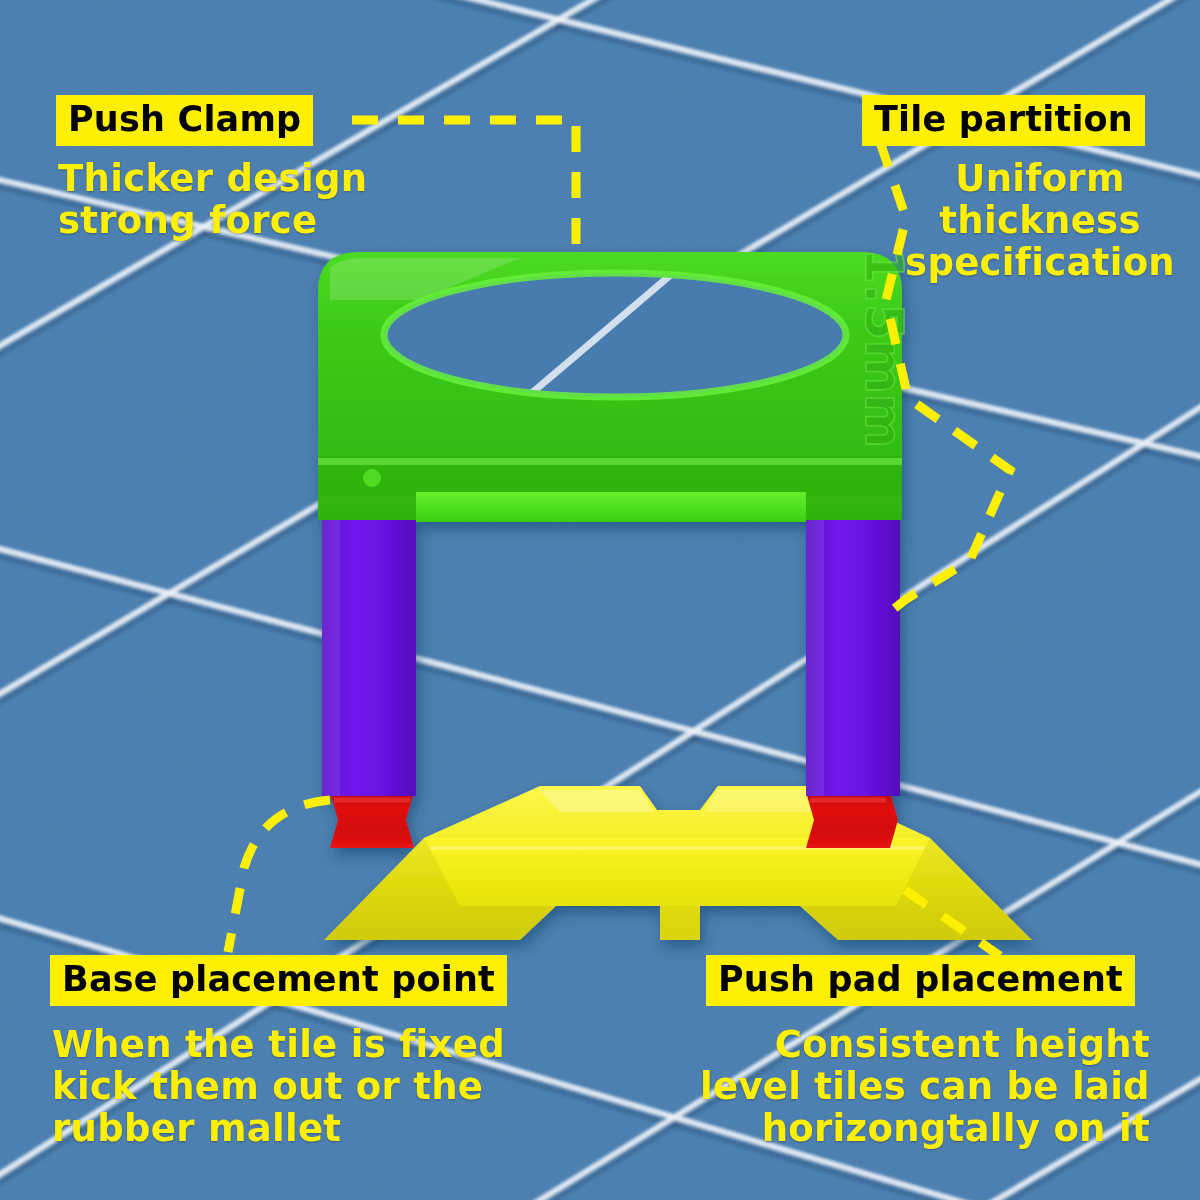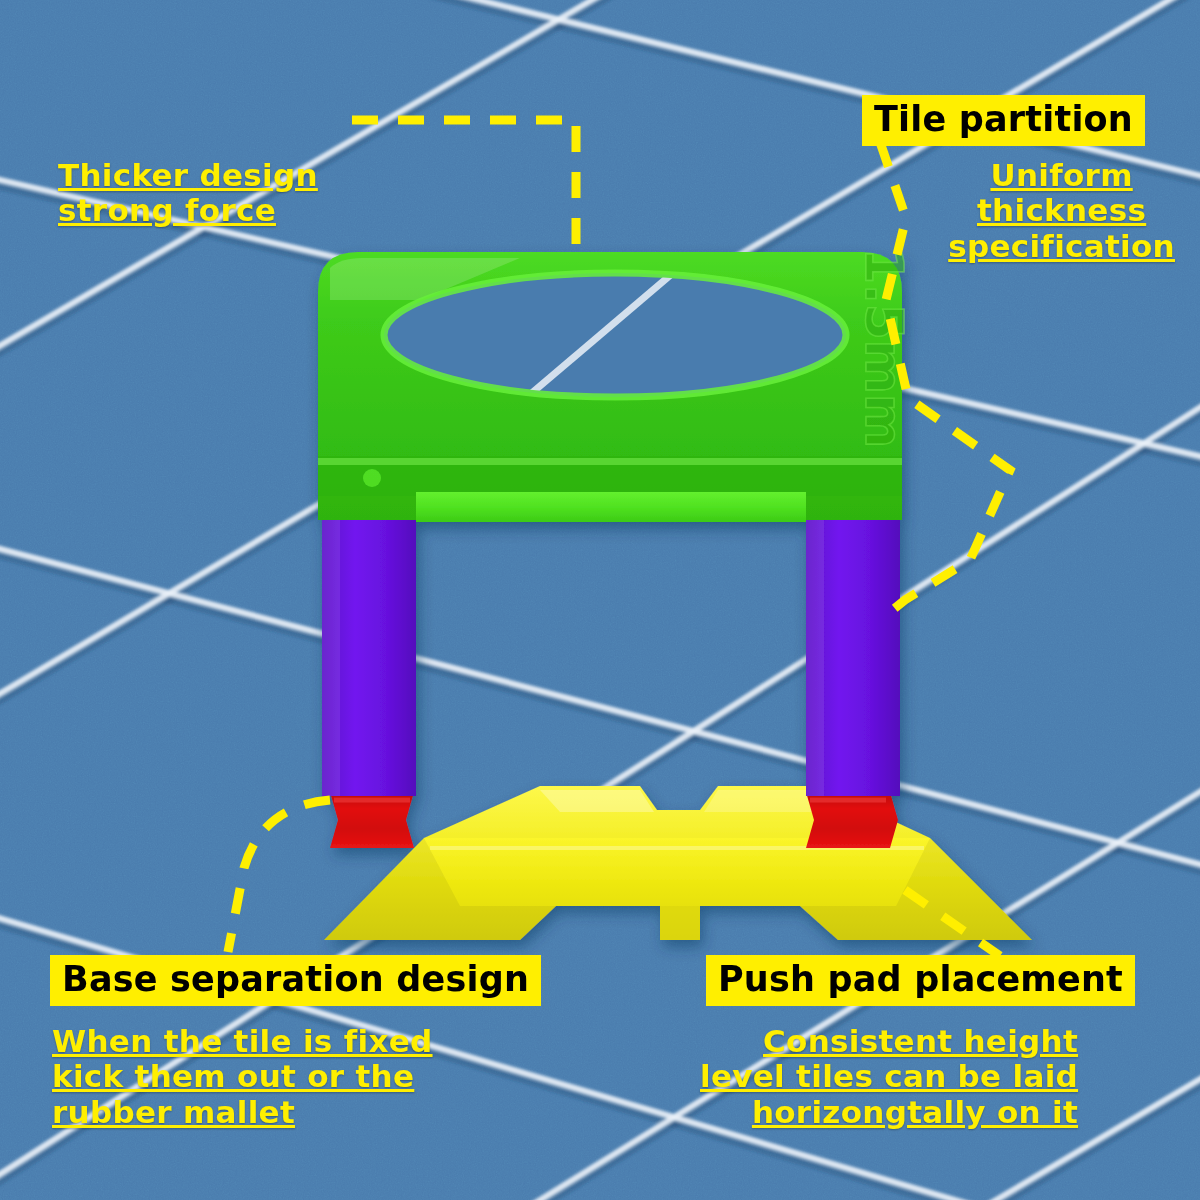--- a/index.html
+++ b/index.html
@@ -19,22 +19,22 @@
   
   .tagbox{position:absolute;background:#ffef00;color:#000;
       font-weight:bold;line-height:1;white-space:nowrap;
       padding:7px 12px 9px 12px;font-size:35px;letter-spacing:.2px;}
   .tag-pc{left:56px;top:95px;}
   .tag-tp{left:862px;top:95px;}
   .tag-bs{left:50px;top:955px;}
   .tag-tpp{left:706px;top:955px;}
 
   .body-text{position:absolute;color:#ffef00;font-weight:bold;
-      font-size:31px;line-height:1.14;white-space:pre;
-      text-shadow:0 1px 2px rgba(0,0,0,.30);letter-spacing:.3px;text-decoration:underline;}
+      font-size:37px;line-height:1.14;white-space:pre;
+      text-shadow:0 1px 2px rgba(0,0,0,.30);letter-spacing:.3px;}
   .bt-pc{left:58px;top:158px;text-align:left;}
   .bt-tp{right:25px;top:158px;text-align:center;}
   .bt-bs{left:52px;top:1024px;text-align:left;}
   .bt-tpp{left:700px;top:1024px;text-align:right;}
 </style>
 </head>
 <body>
 
 <div id="stage">
 
@@ -196,29 +196,30 @@
       <path d="M 352 120 L 576 120 L 576 256"></path>
 
       <path d="M 880 142 L 906 218 L 886 300 L 908 398 L 1010 470 L 970 560 L 905 600 L 880 620"></path>
 
       <path d="M 330 800 Q 262 806 244 868 L 228 952"></path>
 
       <path d="M 905 890 L 1000 956"></path>
     </g>
   </svg>
 
+  <div class="tagbox tag-pc">Push Clamp</div>
   <div class="body-text bt-pc">Thicker design
 strong force</div>
 
   <div class="tagbox tag-tp">Tile partition</div>
   <div class="body-text bt-tp">Uniform
 thickness
 specification</div>
 
-  <div class="tagbox tag-bs">Base separation design</div>
+  <div class="tagbox tag-bs">Base placement point</div>
   <div class="body-text bt-bs">When the tile is fixed
 kick them out or the
 rubber mallet</div>
 
   <div class="tagbox tag-tpp">Push pad placement</div>
   <div class="body-text bt-tpp">Consistent height
 level tiles can be laid
 horizongtally on it</div>
 
 </div>

